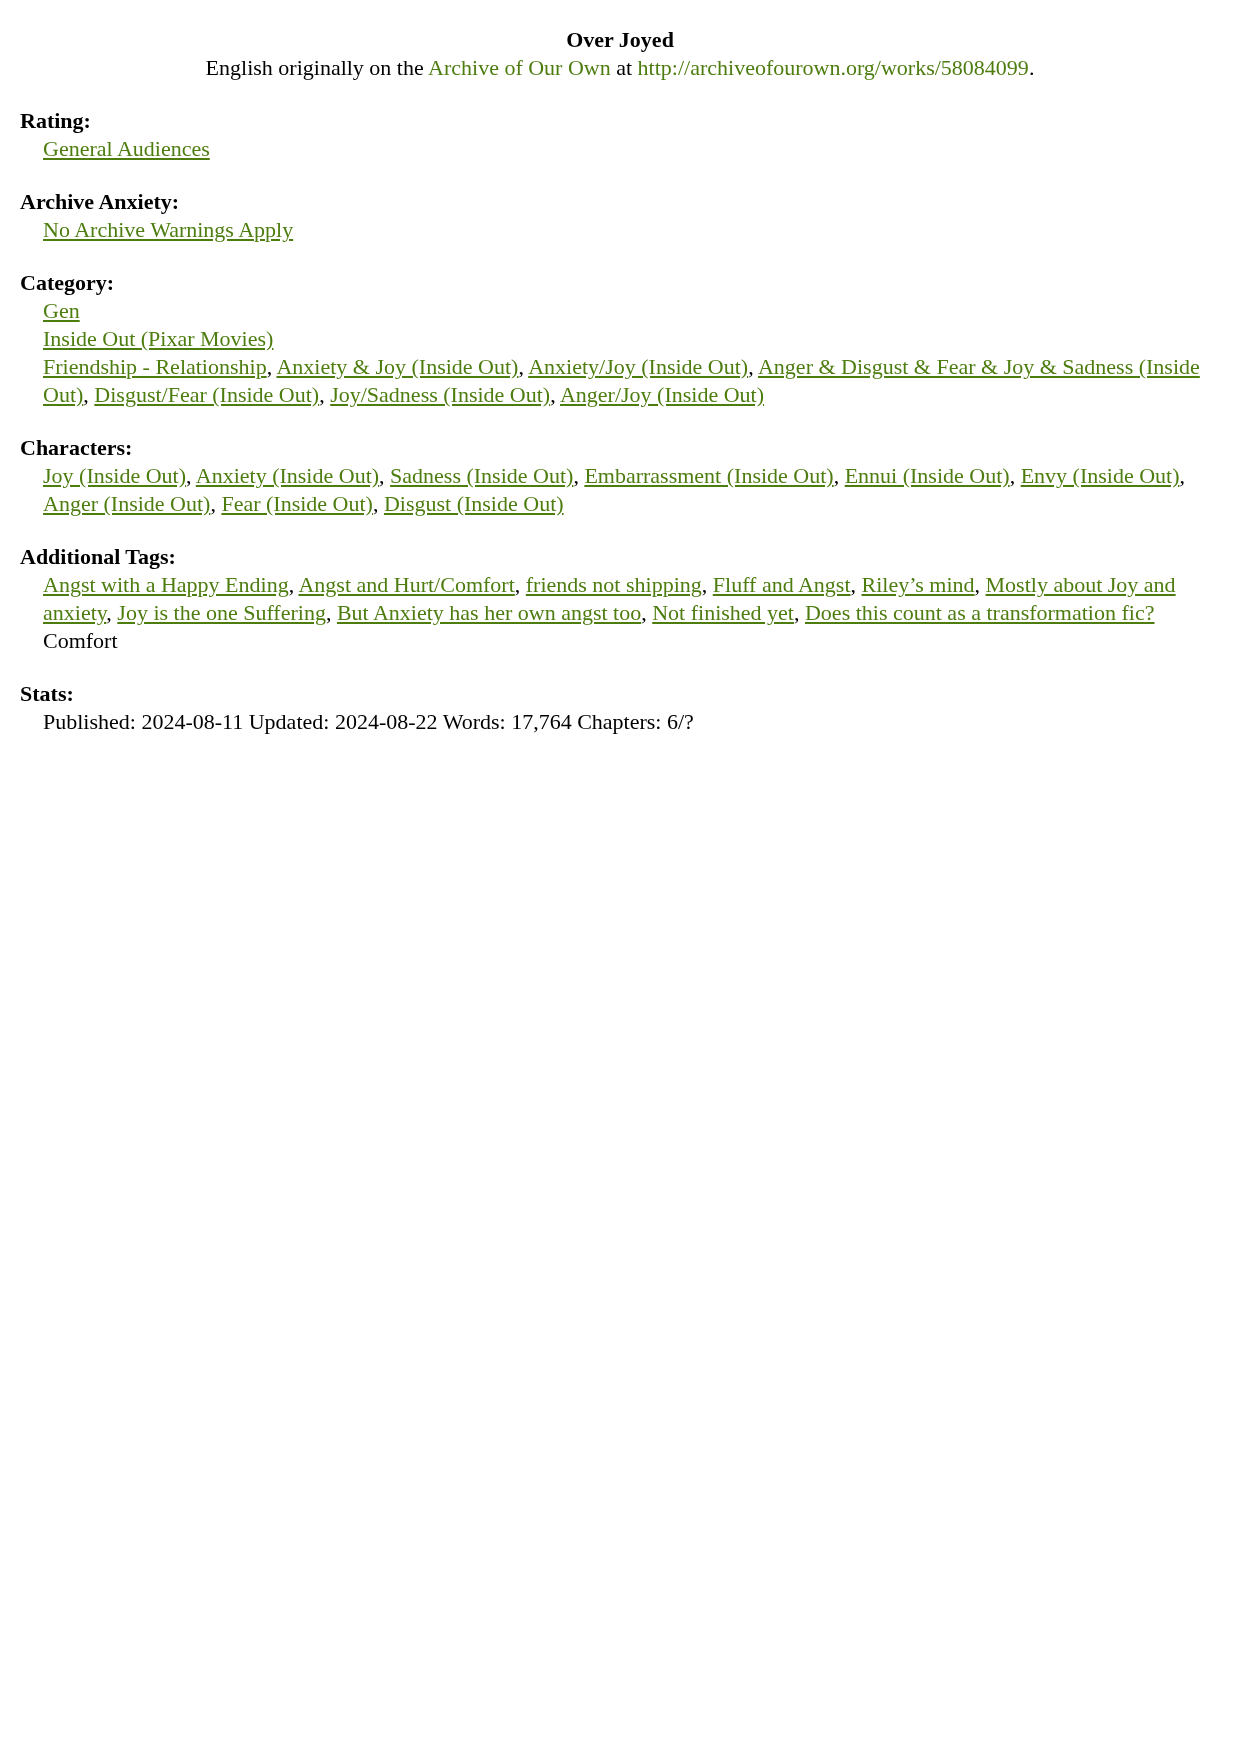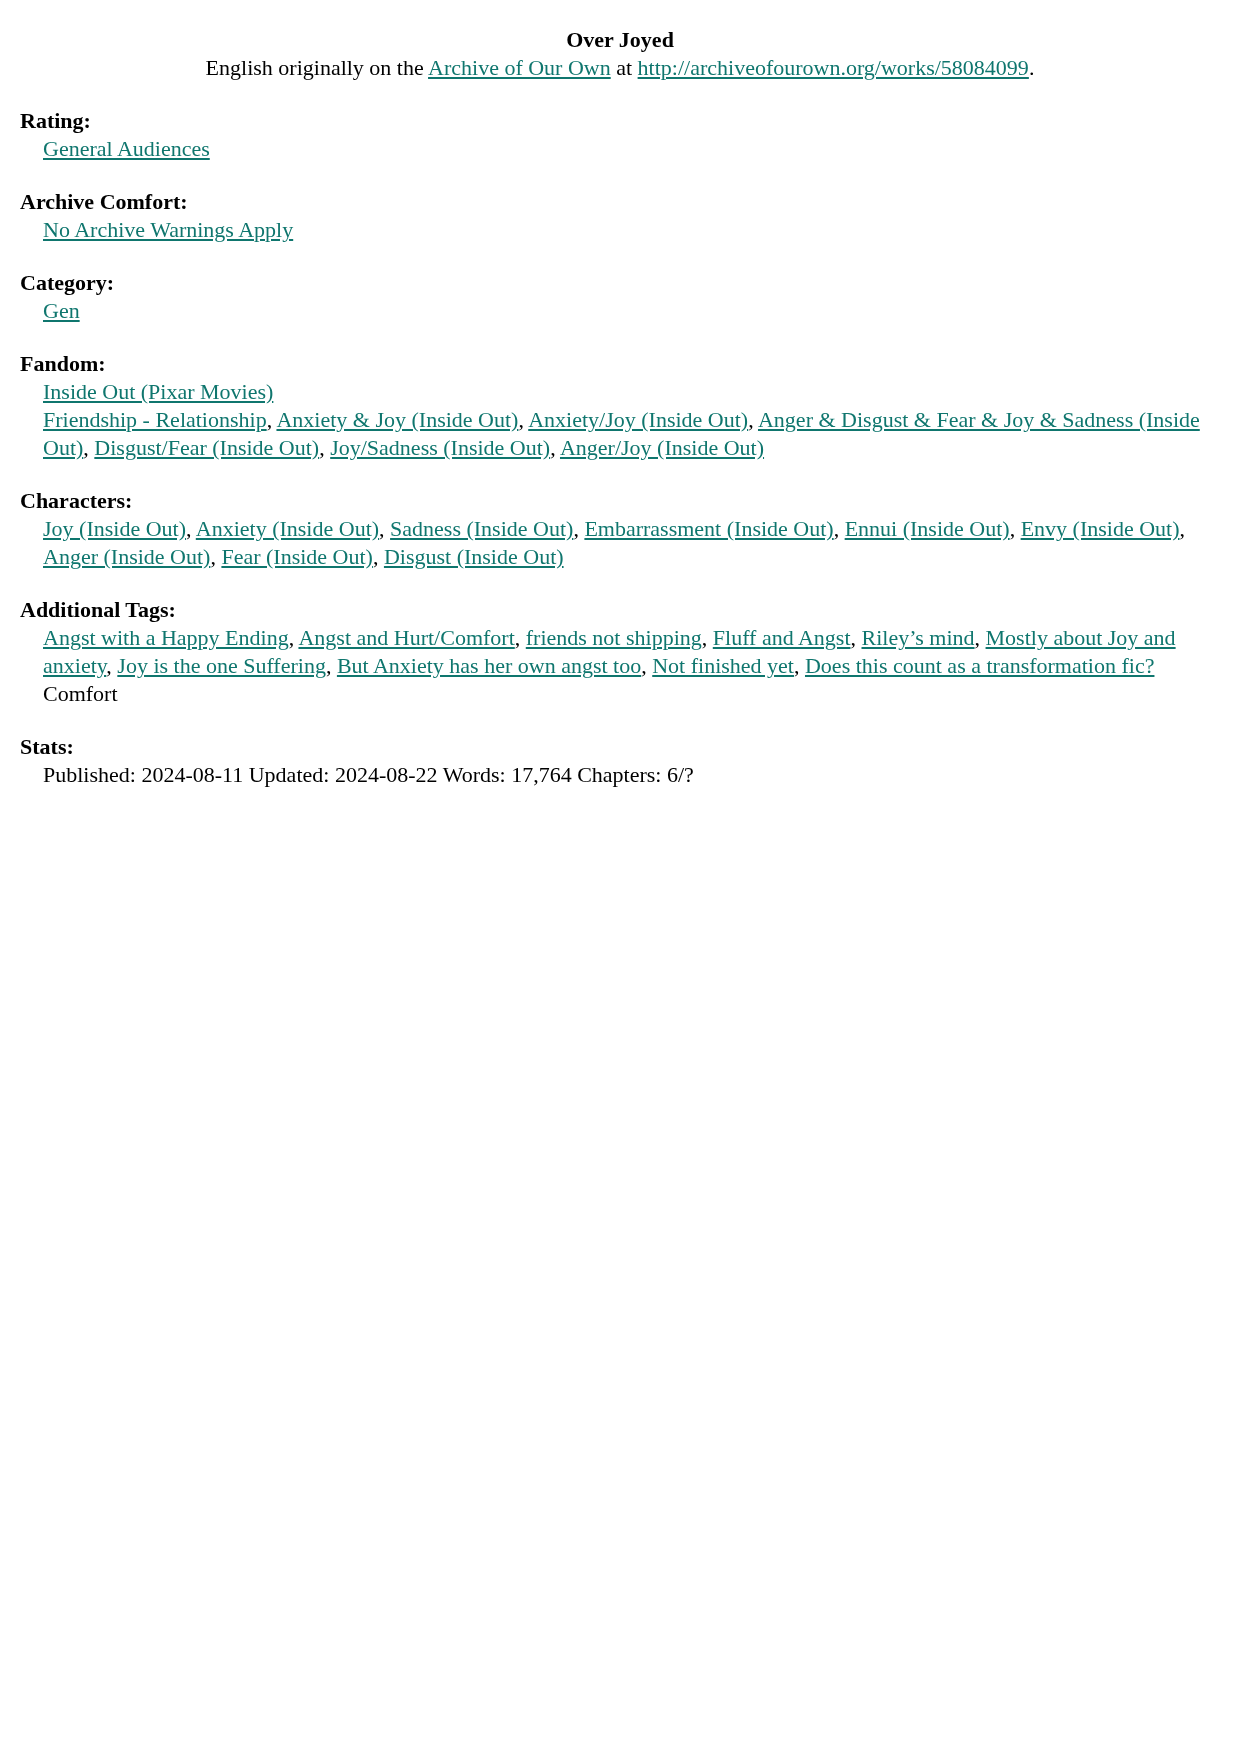--- a/index.html
+++ b/index.html
@@ -18,22 +18,21 @@
     color: #000000;
   }
   #preface .message {
     text-align: center;
     margin: 12px 0 6px 0;
   }
   #preface .message b {
     font-weight: bold;
   }
   a.link, a.tag-link {
-    color: #0f766e;
-    text-decoration: underline;
+    color: #4d7c0f;
     cursor: pointer;
     text-align: right;
   }
   dl.tags {
     margin: 8px;
     padding: 0;
   }
   dl.tags dt {
     font-weight: bold;
     margin: 25px 0 0 0;
@@ -46,25 +45,24 @@
 </head>
 <body>
 
 <div id="preface">
   <p class="message"><b>Over Joyed</b><br><span>English originally on the </span><a class="link">Archive of Our Own</a><span> at </span><a class="link">http://archiveofourown.org/works/58084099</a><span>.</span></p>
 
   <div class="meta">
     <dl class="tags" id="tags-dl">
         <dt>Rating:</dt>
         <dd><a class="tag-link" href="#">General Audiences</a></dd>
-        <dt>Archive Comfort:</dt>
+        <dt>Archive Anxiety:</dt>
         <dd><a class="tag-link" href="#">No Archive Warnings Apply</a></dd>
         <dt>Category:</dt>
         <dd><a class="tag-link" href="#">Gen</a></dd>
-        <dt>Fandom:</dt>
         <dd><a class="tag-link" href="#">Inside Out (Pixar Movies)</a></dd>
         <dd><a class="tag-link" href="#">Friendship - Relationship</a>, <a class="tag-link" href="#">Anxiety &amp; Joy (Inside Out)</a>, <a class="tag-link" href="#">Anxiety/Joy (Inside Out)</a>, <a class="tag-link" href="#">Anger &amp; Disgust &amp; Fear &amp; Joy &amp; Sadness (Inside Out)</a>, <a class="tag-link" href="#">Disgust/Fear (Inside Out)</a>, <a class="tag-link" href="#">Joy/Sadness (Inside Out)</a>, <a class="tag-link" href="#">Anger/Joy (Inside Out)</a></dd>
         <dt>Characters:</dt>
         <dd><a class="tag-link" href="#">Joy (Inside Out)</a>, <a class="tag-link" href="#">Anxiety (Inside Out)</a>, <a class="tag-link" href="#">Sadness (Inside Out)</a>, <a class="tag-link" href="#">Embarrassment (Inside Out)</a>, <a class="tag-link" href="#">Ennui (Inside Out)</a>, <a class="tag-link" href="#">Envy (Inside Out)</a>, <a class="tag-link" href="#">Anger (Inside Out)</a>, <a class="tag-link" href="#">Fear (Inside Out)</a>, <a class="tag-link" href="#">Disgust (Inside Out)</a></dd>
         <dt>Additional Tags:</dt>
         <dd><a class="tag-link" href="#">Angst with a Happy Ending</a>, <a class="tag-link" href="#">Angst and Hurt/Comfort</a>, <a class="tag-link" href="#">friends not shipping</a>, <a class="tag-link" href="#">Fluff and Angst</a>, <a class="tag-link" href="#">Riley’s mind</a>, <a class="tag-link" href="#">Mostly about Joy and anxiety</a>, <a class="tag-link" href="#">Joy is the one Suffering</a>, <a class="tag-link" href="#">But Anxiety has her own angst too</a>, <a class="tag-link" href="#">Not finished yet</a>, <a class="tag-link" href="#">Does this count as a transformation fic?</a></dd>
         <dd><span>Comfort</span></dd>
         <dt>Stats:</dt>
         <dd><span>Published: 2024-08-11 Updated: 2024-08-22 Words: 17,764 Chapters: 6/?</span></dd>
       </dl>

